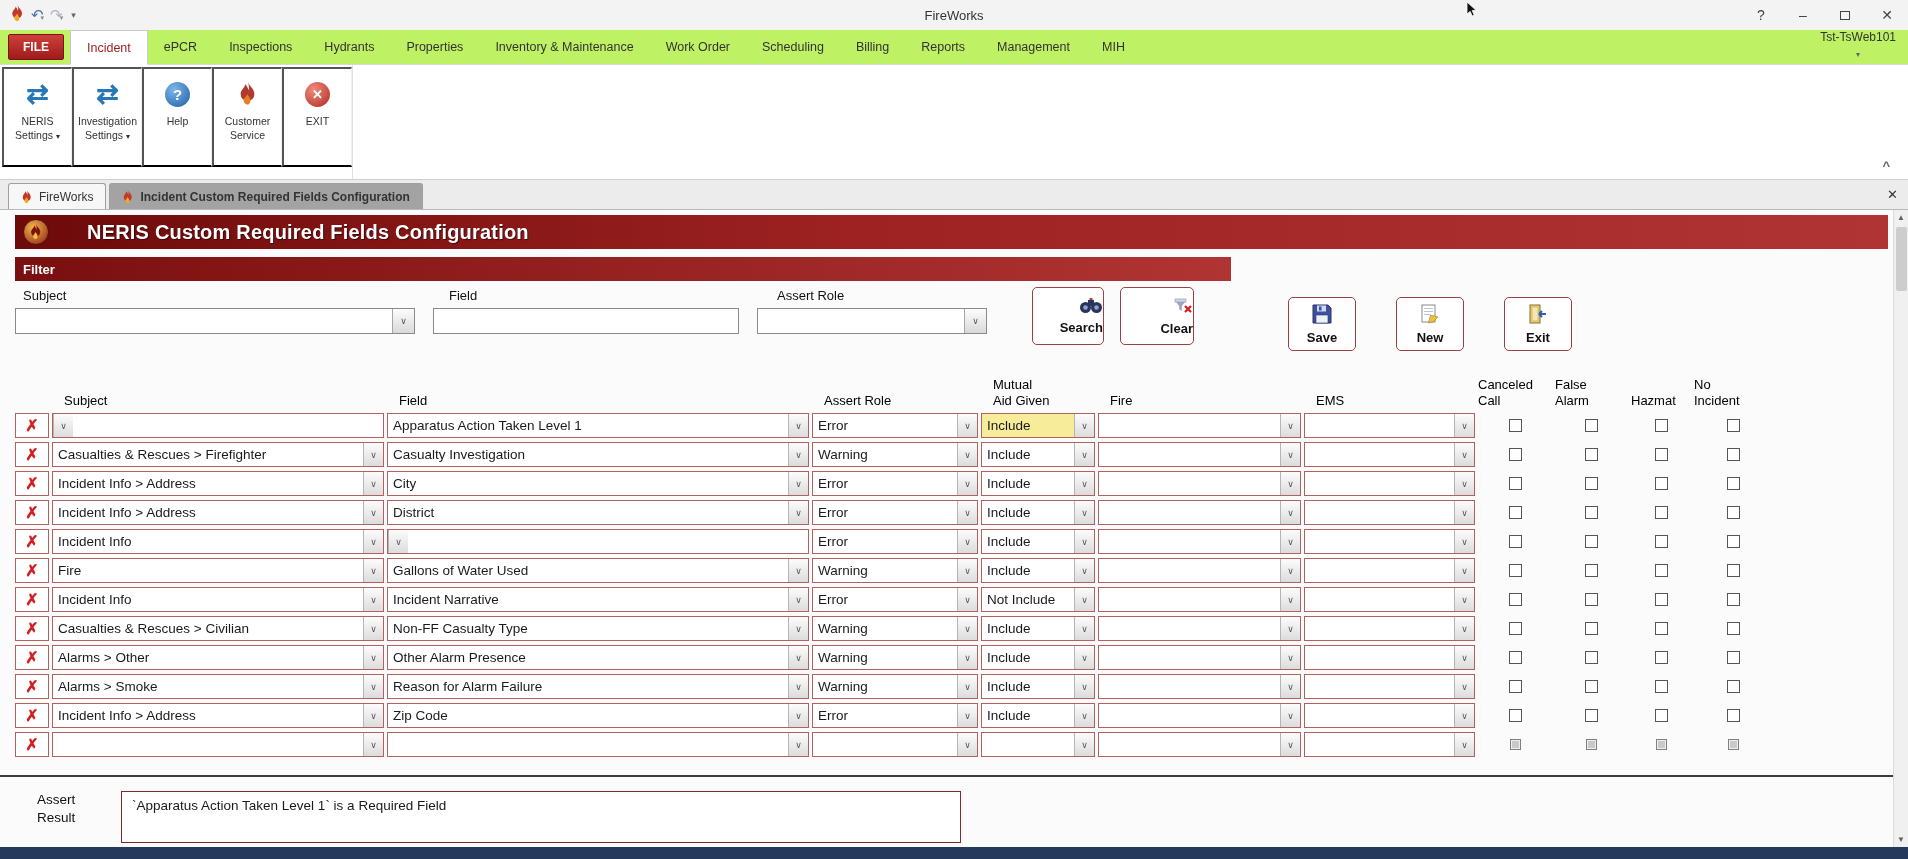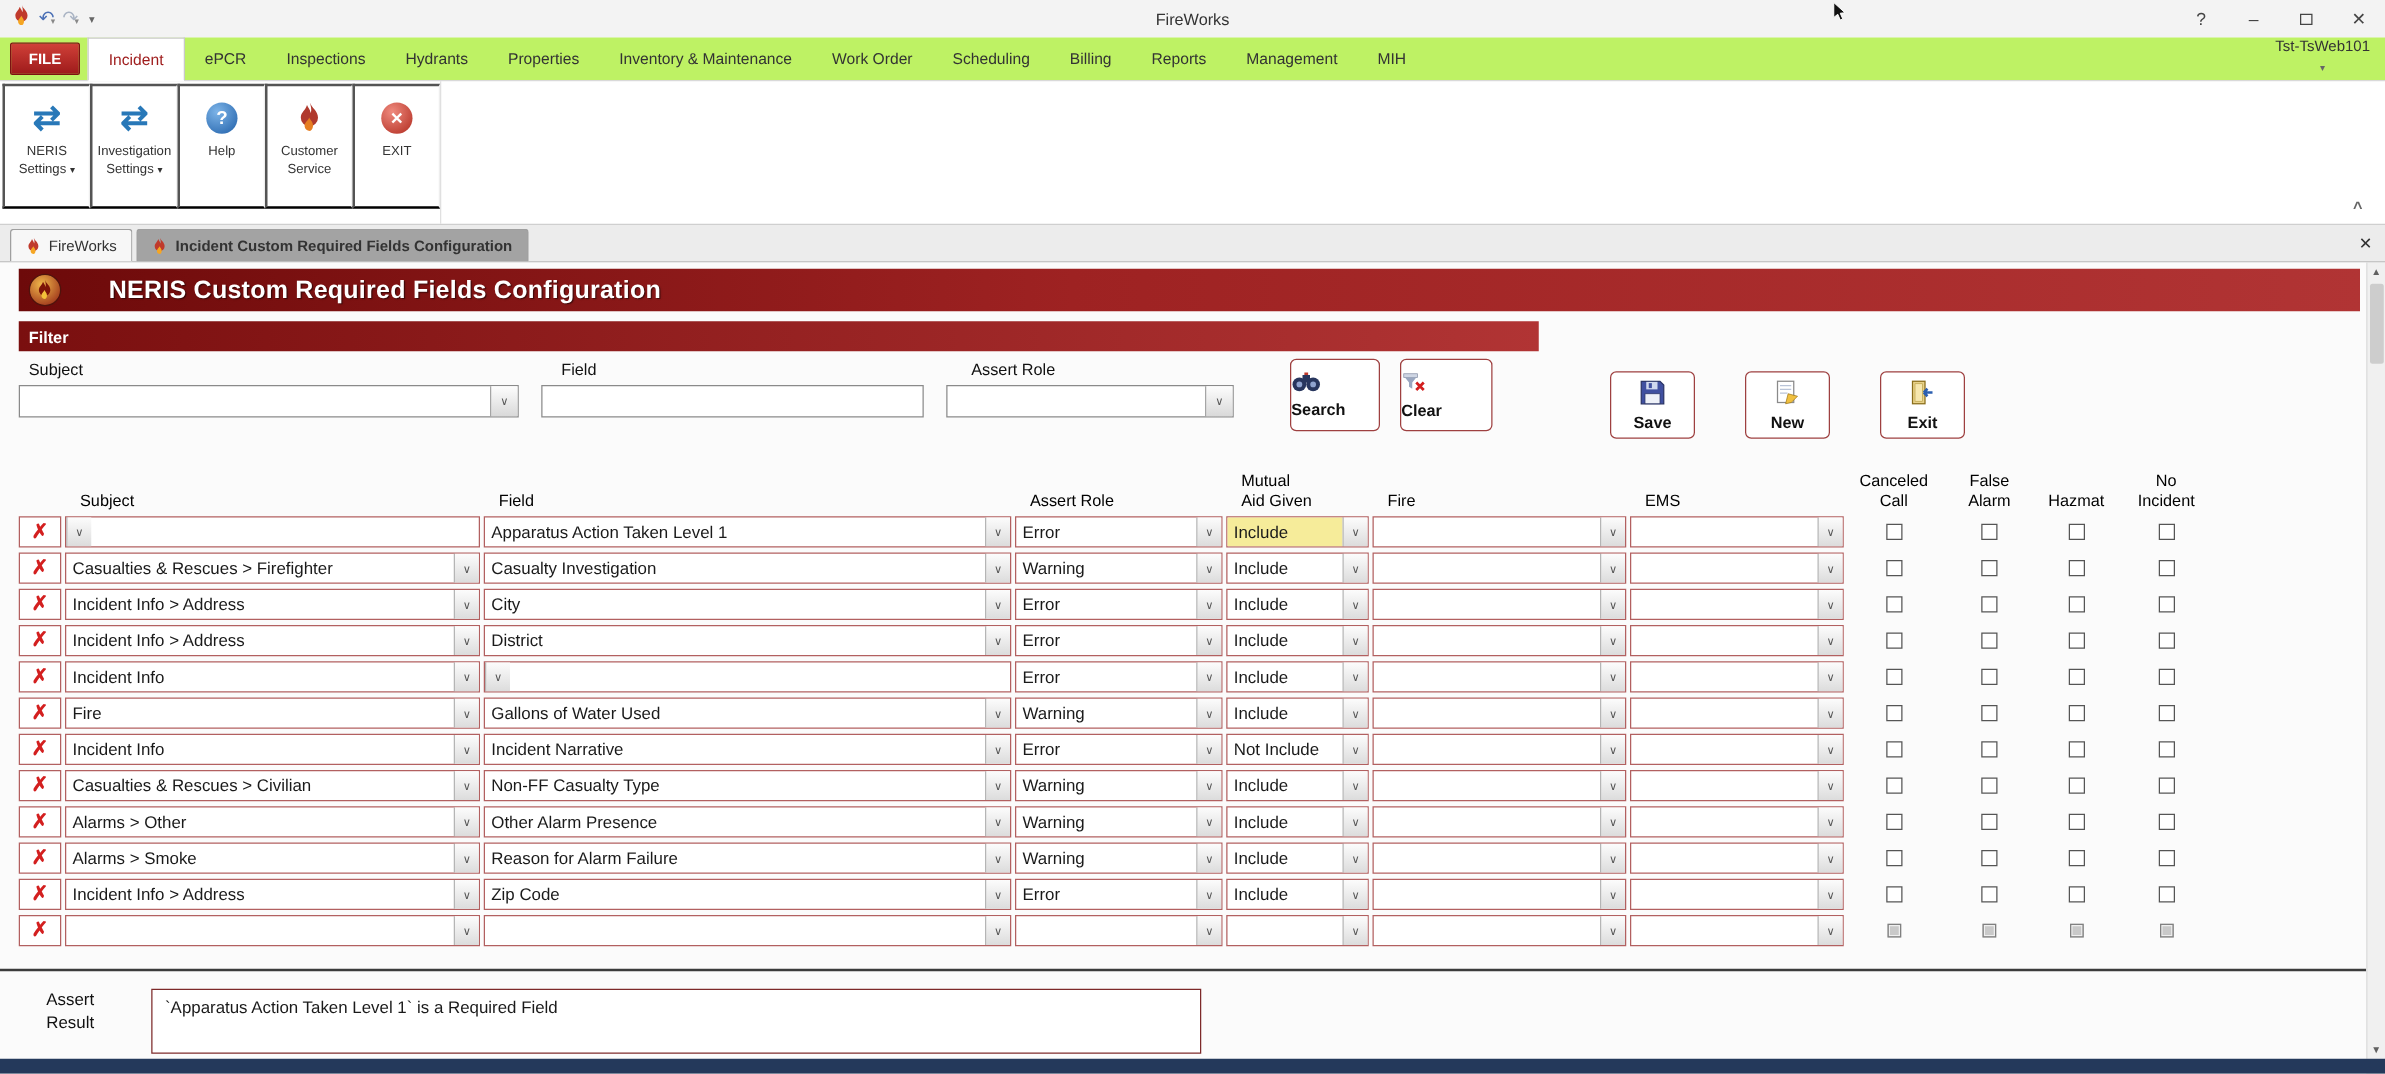--- a/index.html
+++ b/index.html
@@ -81,34 +81,34 @@
   .filter-body { display:flex; padding-top:2px; }
   .fcol { display:flex; flex-direction:column; }
   .flabel { font-size:13px; margin:5px 0 5px 8px; color:#111; }
   .fcombo { height:26px; border:1px solid #8a8a8a; background:#fff; display:flex; align-items:stretch; }
   .fcombo .fct { flex:1; font-size:13px; padding:4px 6px; }
   .fcombo .fcb { width:22px; background:linear-gradient(#fdfdfd,#d9d9d9); border-left:1px solid #a5a5a5;
                  display:flex; align-items:center; justify-content:center; color:#555; font-size:9px; }
   .ftext { height:26px; border:1px solid #8a8a8a; background:#fff; width:306px; font-family:inherit;
            font-size:13px; padding:0 6px; }
   .fbtn { width:72px; height:58px; margin-top:4px; background:#fff; border:1px solid #9e4040;
-          border-radius:5px; display:flex; flex-direction:column; align-items:flex-start; justify-content:center;
+          border-radius:5px; display:flex; flex-direction:column; align-items:flex-end; justify-content:center;
           gap:3px; font-weight:bold; font-size:13px; color:#111; font-family:inherit; }
   .actions { position:absolute; top:40px; left:1288px; display:flex; gap:40px; }
   .abtn { width:68px; height:54px; background:#fff; border:1px solid #9e4040; border-radius:5px;
           display:flex; flex-direction:column; align-items:center; justify-content:center; gap:2px;
           font-weight:bold; font-size:13px; color:#111; font-family:inherit; }
 
   
   .grid { margin-left:15px; }
   .gridcols { display:grid; grid-template-columns:34px 332px 422px 166px 114px 203px 171px 74px 73px 60px 78px;
               column-gap:3px; }
   .ghead { align-items:end; height:48px; margin-top:2px; padding-bottom:3px; font-size:13px; color:#000; }
   .ghead .h { padding-left:12px; white-space:pre-line; line-height:1.18; }
-  .ghead .hc { text-align:center; padding-left:0; }
+  .ghead .hc { padding-left:0; }
   .grow { height:29px; align-items:center; }
   .delbtn { width:34px; height:25px; border:1px solid #b26060; background:#fff; display:flex;
             align-items:center; justify-content:center; padding:0; font-family:inherit; }
   .delx { color:#d31f1f; font-size:16px; font-weight:bold; line-height:1; }
   .combo { height:25px; border:1px solid #b26060; background:#fff; display:flex; align-items:stretch;
            font-size:13.5px; }
   .combo .ct { flex:1; padding:4px 5px 0; white-space:nowrap; overflow:hidden; }
   .combo .cb { width:20px; background:linear-gradient(#fcfcfc,#dcdcdc); border-left:1px solid #b5b5b5;
                display:flex; align-items:center; justify-content:center; color:#555; font-size:9px; }
   .ct.hl { background:#f6ec9a; }

